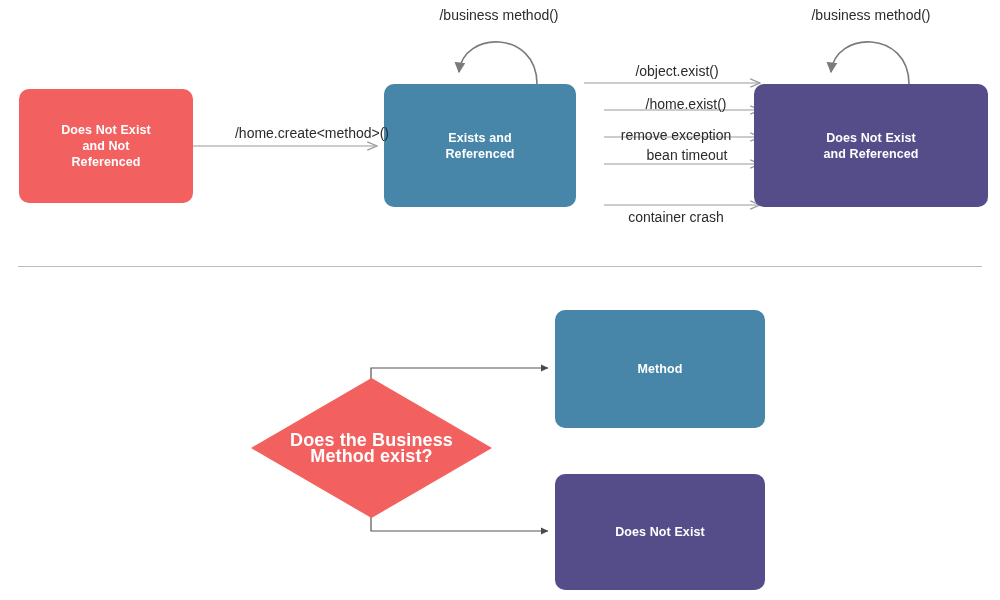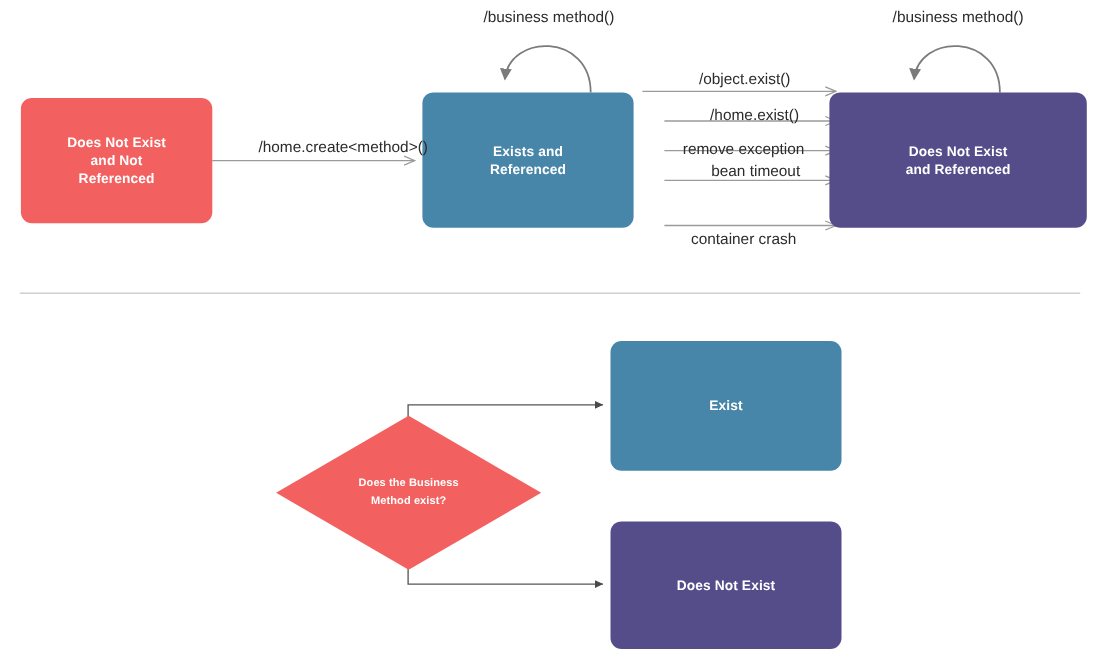--- a/index.html
+++ b/index.html
@@ -50,21 +50,21 @@
   .diamond {
     position: absolute;
     display: flex;
     align-items: center;
     justify-content: center;
   }
   .diamond .dlabel {
     position: relative;
     z-index: 2;
     color: #ffffff;
-    font-size: 10px;
+    font-size: 18px;
     font-weight: bold;
     line-height: 16px;
     text-align: center;
     white-space: pre-line;
     letter-spacing: .1px;
   }
 
   .edge-label {
     position: absolute;
     color: #2b2b2b;
@@ -172,20 +172,20 @@
 
   <div class="diamond" style="left:251px; top:378px; width:241px; height:140px;">
     <svg viewBox="0 0 241 140" width="241" height="140" style="position:absolute; left:0; top:0;">
       <polygon points="120.5,0 241,70 120.5,140 0,70" fill="#f2605f"></polygon>
     </svg>
     <span class="dlabel">Does the Business
 Method exist?</span>
   </div>
 
   <div class="node blue" style="left:555px; top:310px; width:210px; height:118px;">
-    <span class="node-label">Exist</span>
+    <span class="node-label">Method</span>
   </div>
 
   <div class="node purple" style="left:555px; top:474px; width:210px; height:116px;">
     <span class="node-label">Does Not Exist</span>
   </div>
 
 </div>
 
 </body></html>

